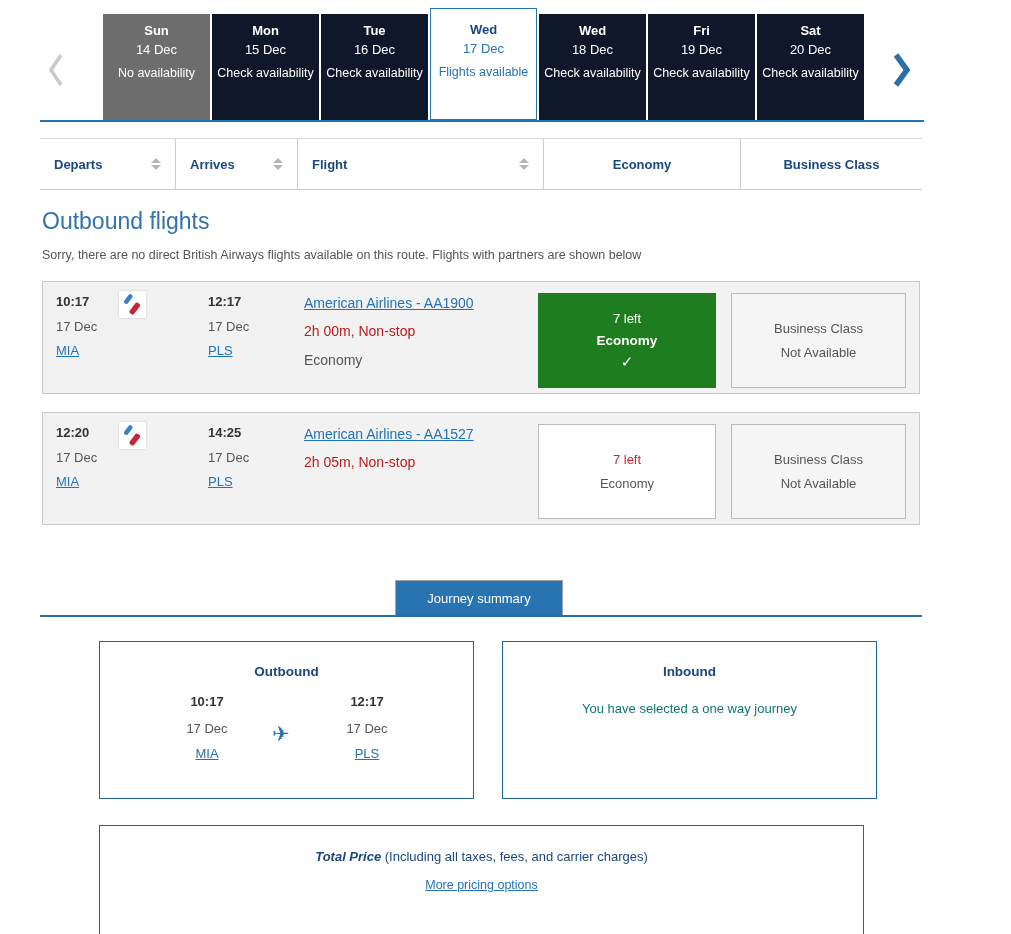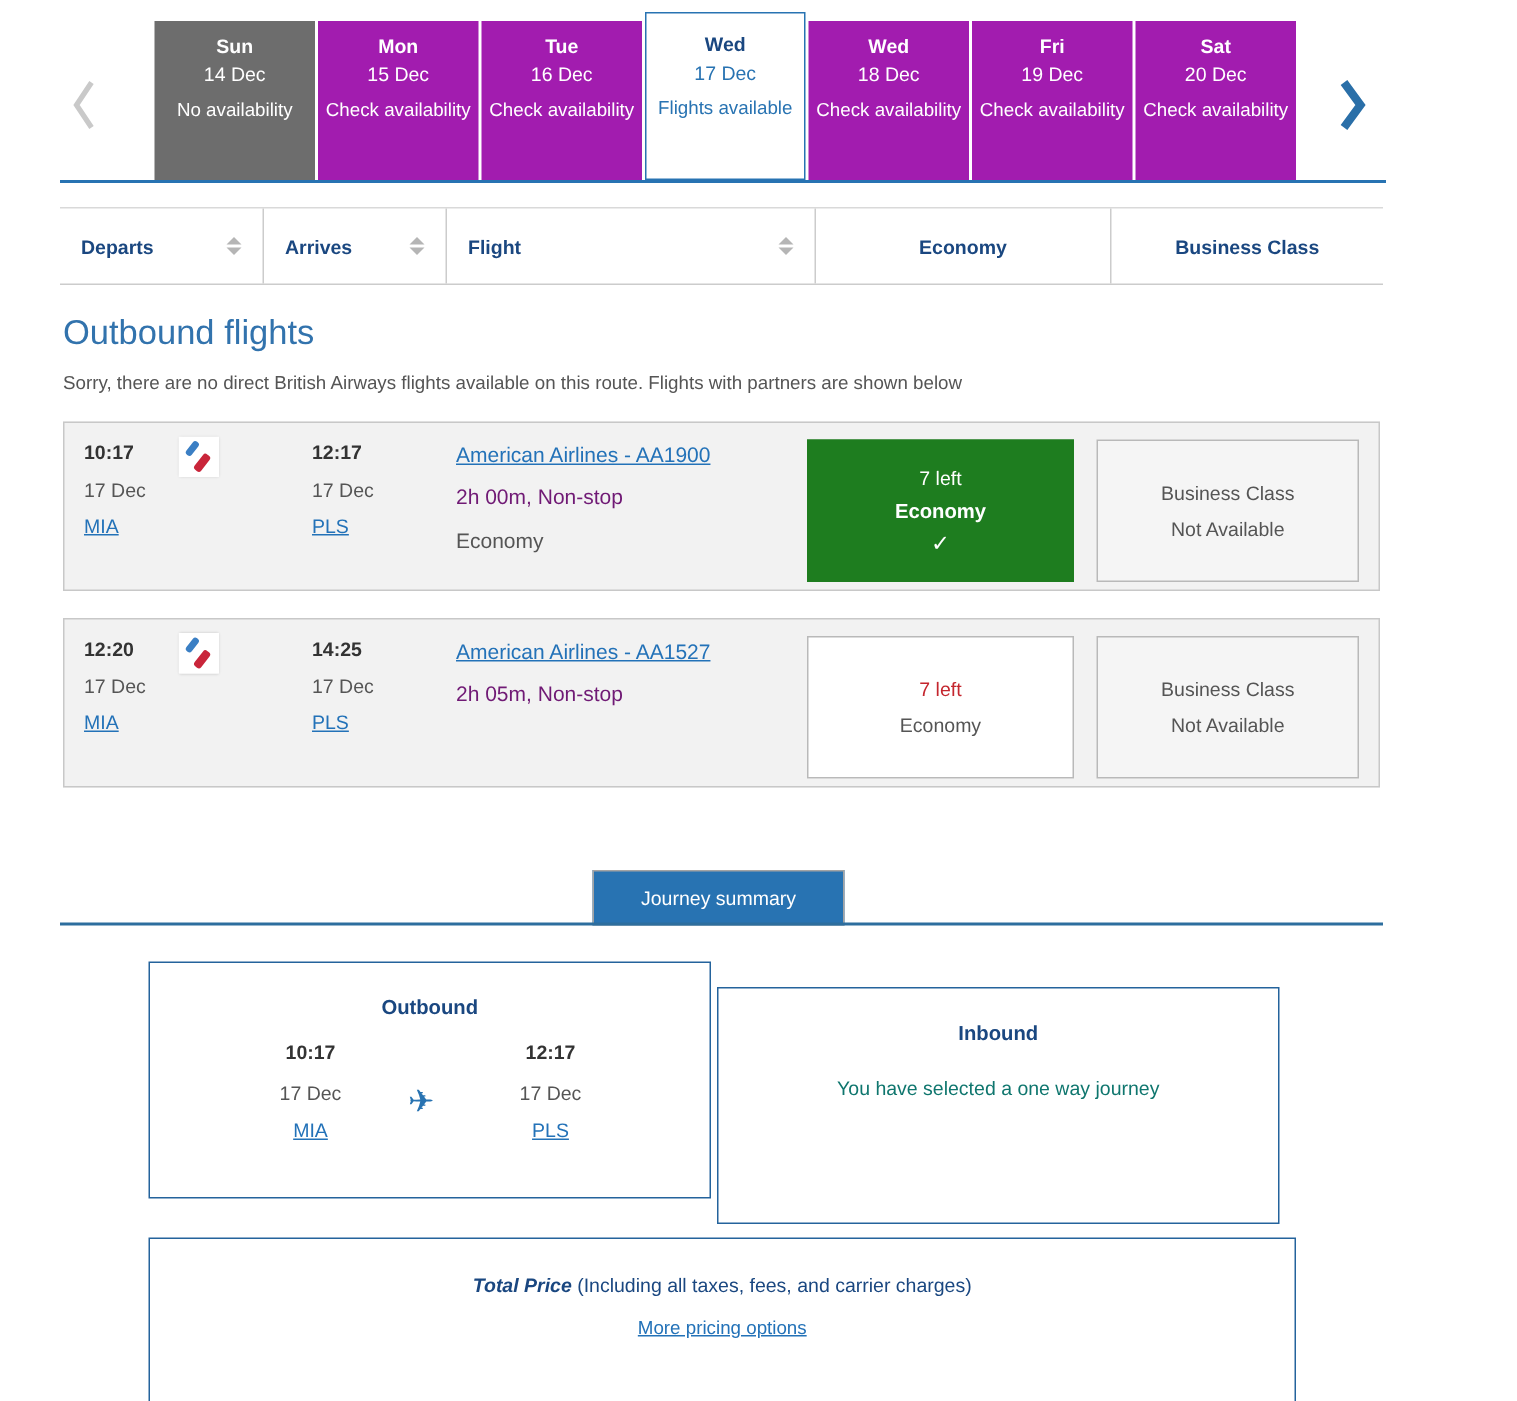--- a/index.html
+++ b/index.html
@@ -15,21 +15,21 @@
   .arrow-prev{left:46px;top:52px;}
   .arrow-next{left:891px;top:52px;}
   .days{position:absolute;left:103px;top:8px;display:flex;gap:2px;align-items:flex-end;}
   .day-cell{
     width:107px;height:106px;box-sizing:border-box;text-align:center;
     padding-top:9px;cursor:pointer;color:#fff;
   }
   .day-cell .day{font-weight:bold;font-size:13px;line-height:16px;}
   .day-cell .date{font-size:13px;margin-top:3px;}
   .day-cell .status{font-size:12.5px;margin-top:9px;}
-  .day-cell.check{background:#a21caf;}
+  .day-cell.check{background:#0f172a;}
   .day-cell.unavailable{background:#6d6d6d;}
   .day-cell.selected{
     background:#fff;border:1px solid #2873B2;height:112px;padding-top:13px;
   }
   .day-cell.selected .day{color:#1a4780;}
   .day-cell.selected .date,.day-cell.selected .status{color:#2873B2;}
   .carousel-line{position:absolute;left:40px;top:120px;width:884px;height:2px;background:#2873B2;}
 
   
   .thead{
@@ -59,21 +59,21 @@
   .row-1{top:281px;}
   .row-2{top:412px;}
   .fcol{position:absolute;top:12px;font-size:13px;}
   .fcol .time{font-weight:bold;color:#333;}
   .fcol .fdate{color:#555;margin-top:10px;}
   .fcol .airport{display:inline-block;margin-top:9px;font-size:13px;}
   .dep{left:13px;}
   .arr{left:165px;}
   .aa-logo{position:absolute;left:76px;top:9px;width:27px;height:27px;box-shadow:0 0 2px rgba(0,0,0,.18);}
   .finfo{position:absolute;left:261px;top:13px;font-size:14px;}
-  .finfo .dur{color:#701a75;margin-top:12px;}
+  .finfo .dur{color:#b91c1c;margin-top:12px;}
   .finfo .cabin{color:#555;margin-top:13px;}
   .econ-box{
     position:absolute;left:495px;top:11px;width:178px;height:95px;box-sizing:border-box;
     display:flex;flex-direction:column;align-items:center;justify-content:center;
     font-size:13px;cursor:pointer;text-align:center;
   }
   .econ-box.selected{background:#1e7d1f;border:1px solid #1e7d1f;color:#fff;}
   .econ-box.selected .cabin-label{font-weight:bold;font-size:13.5px;margin-top:7px;}
   .econ-box.selected .check{font-size:15px;margin-top:5px;}
   .econ-box.open{background:#ffffff;border:1px solid #b9b9b9;}
@@ -92,21 +92,21 @@
     background:#2873B2;border:1px solid #a3a3a3;color:#fff;font-size:13px;
     font-family:"Liberation Sans",sans-serif;cursor:pointer;
   }
   .summary-line{position:absolute;left:40px;top:615px;width:882px;height:1.5px;background:#2d6e9e;}
 
   .sum-box{
     position:absolute;top:641px;width:375px;height:158px;box-sizing:border-box;
     border:1px solid #24639c;background:#fff;text-align:center;
   }
   .sum-outbound{left:99px;}
-  .sum-inbound{left:478px;margin-top:17px;}
+  .sum-inbound{left:502px;}
   .sum-title{font-size:13.5px;font-weight:bold;color:#1a4780;margin-top:22px;}
   .sum-cols{position:relative;margin-top:15px;height:100px;}
   .sum-leg{position:absolute;top:0;width:110px;font-size:13px;}
   .sum-leg.l{left:52px;}
   .sum-leg.r{left:212px;}
   .sum-leg .time{font-weight:bold;color:#333;}
   .sum-leg .fdate{color:#555;margin-top:12px;}
   .sum-leg .airport{display:inline-block;margin-top:10px;}
   .plane-glyph{position:absolute;left:172px;top:28px;font-size:21px;color:#2873B2;}
   .sum-msg{font-size:13px;color:#0f766e;margin-top:22px;}

